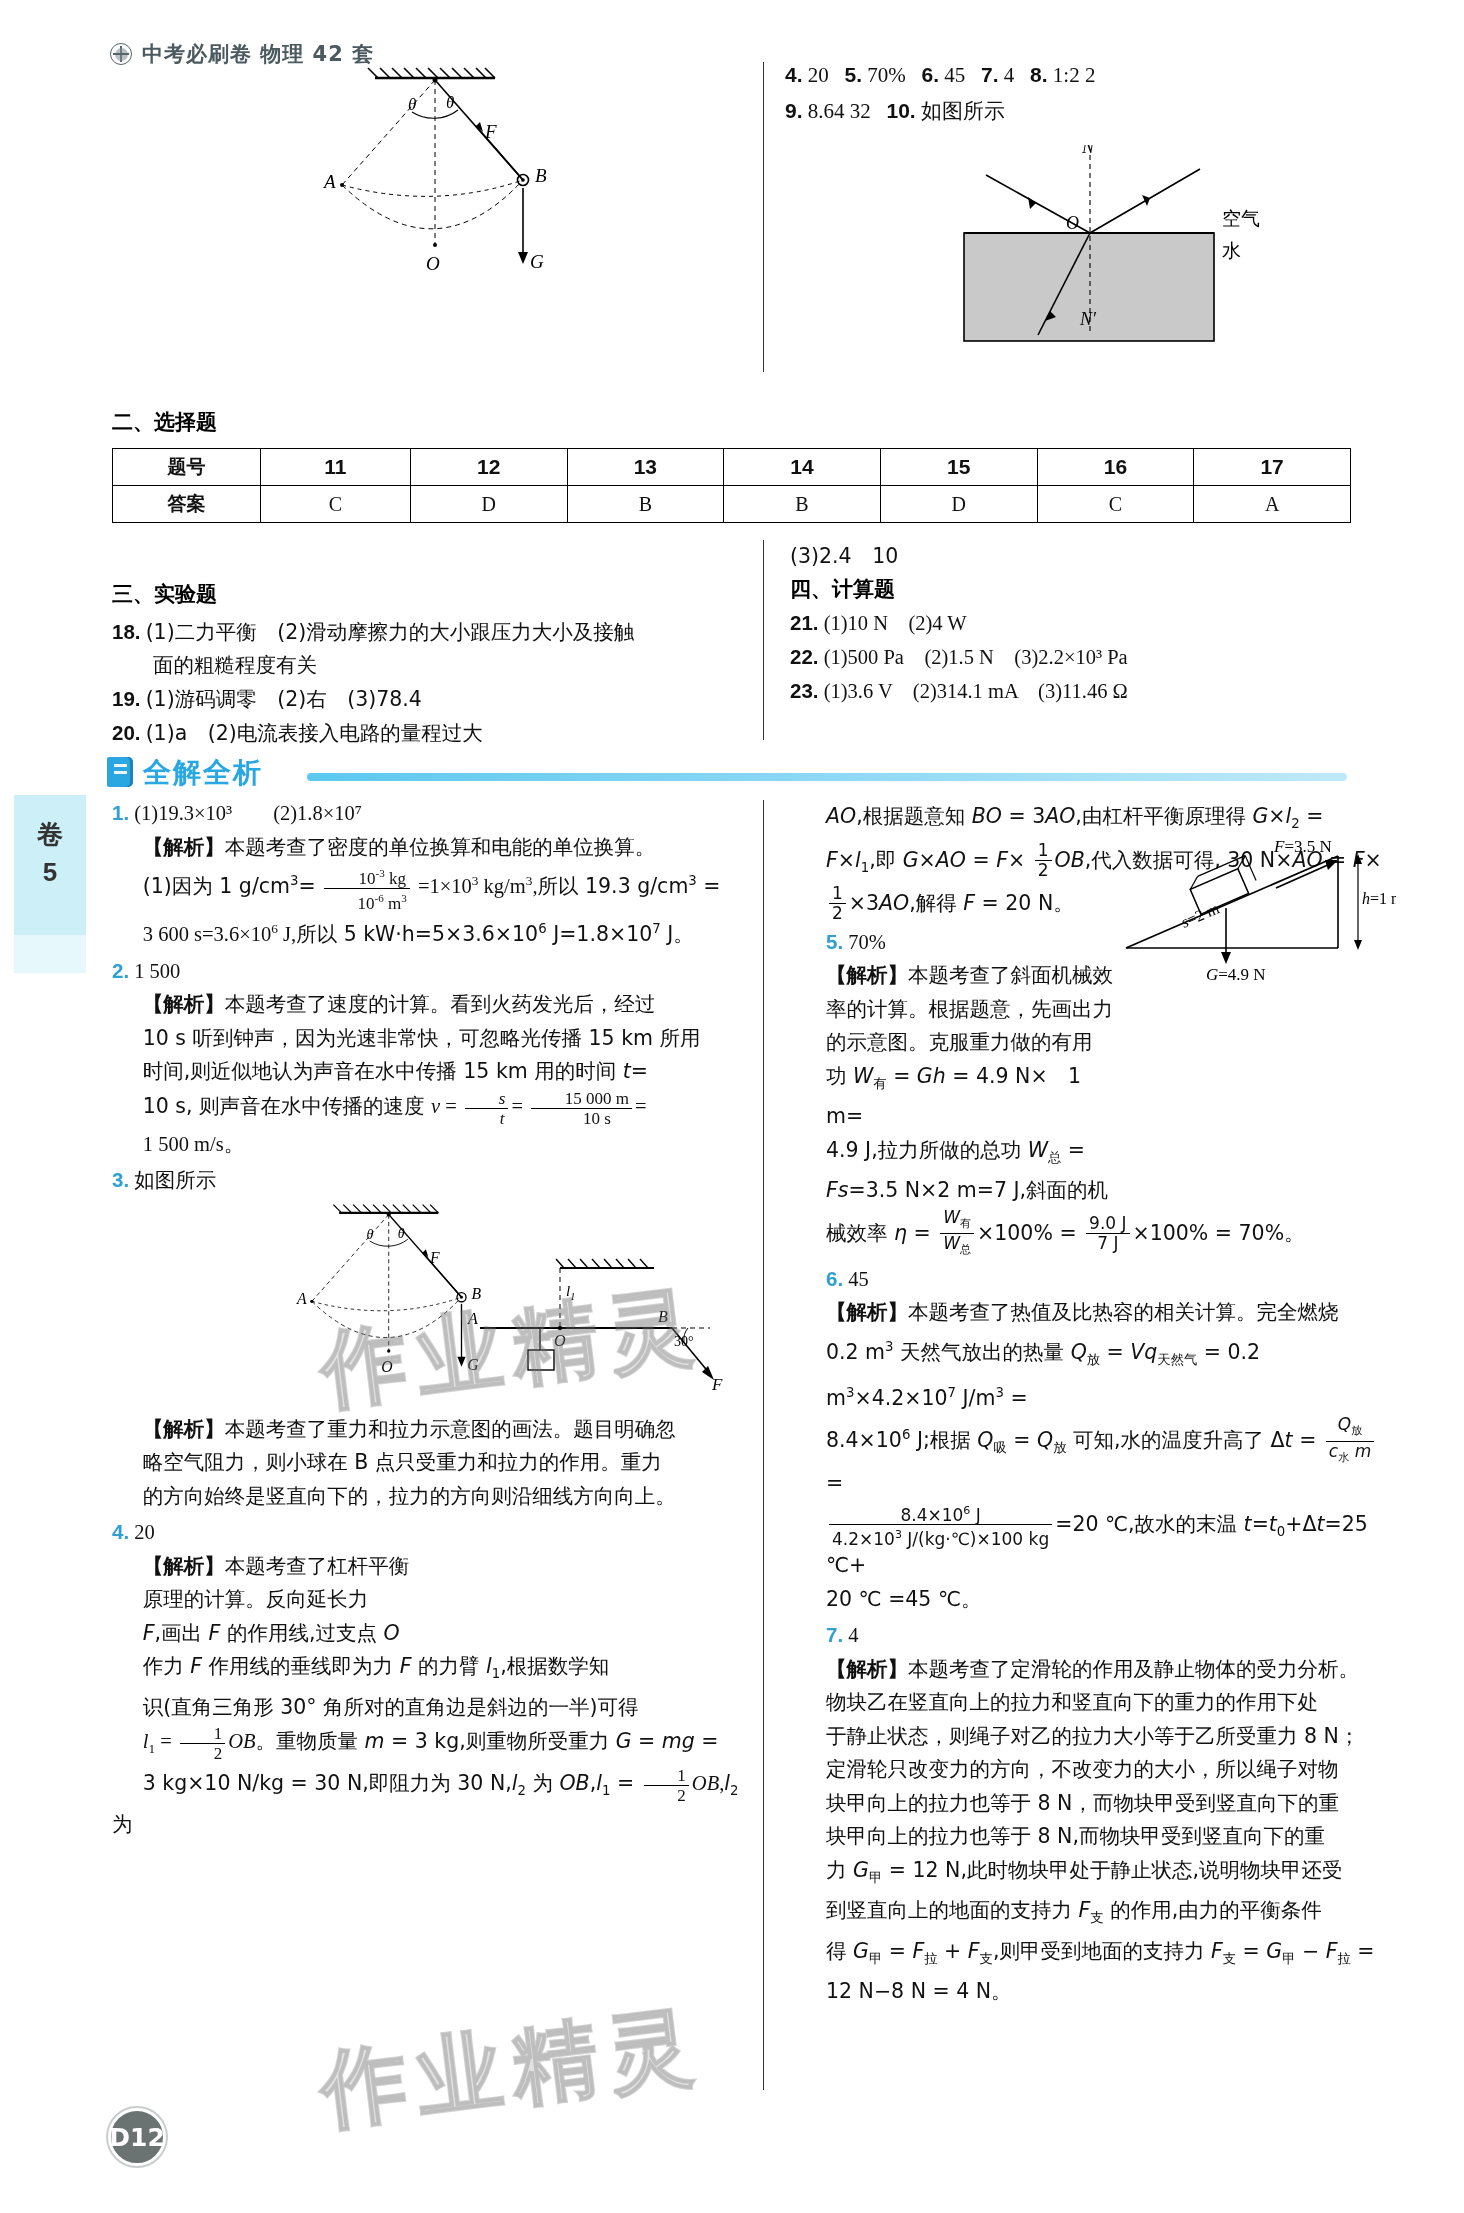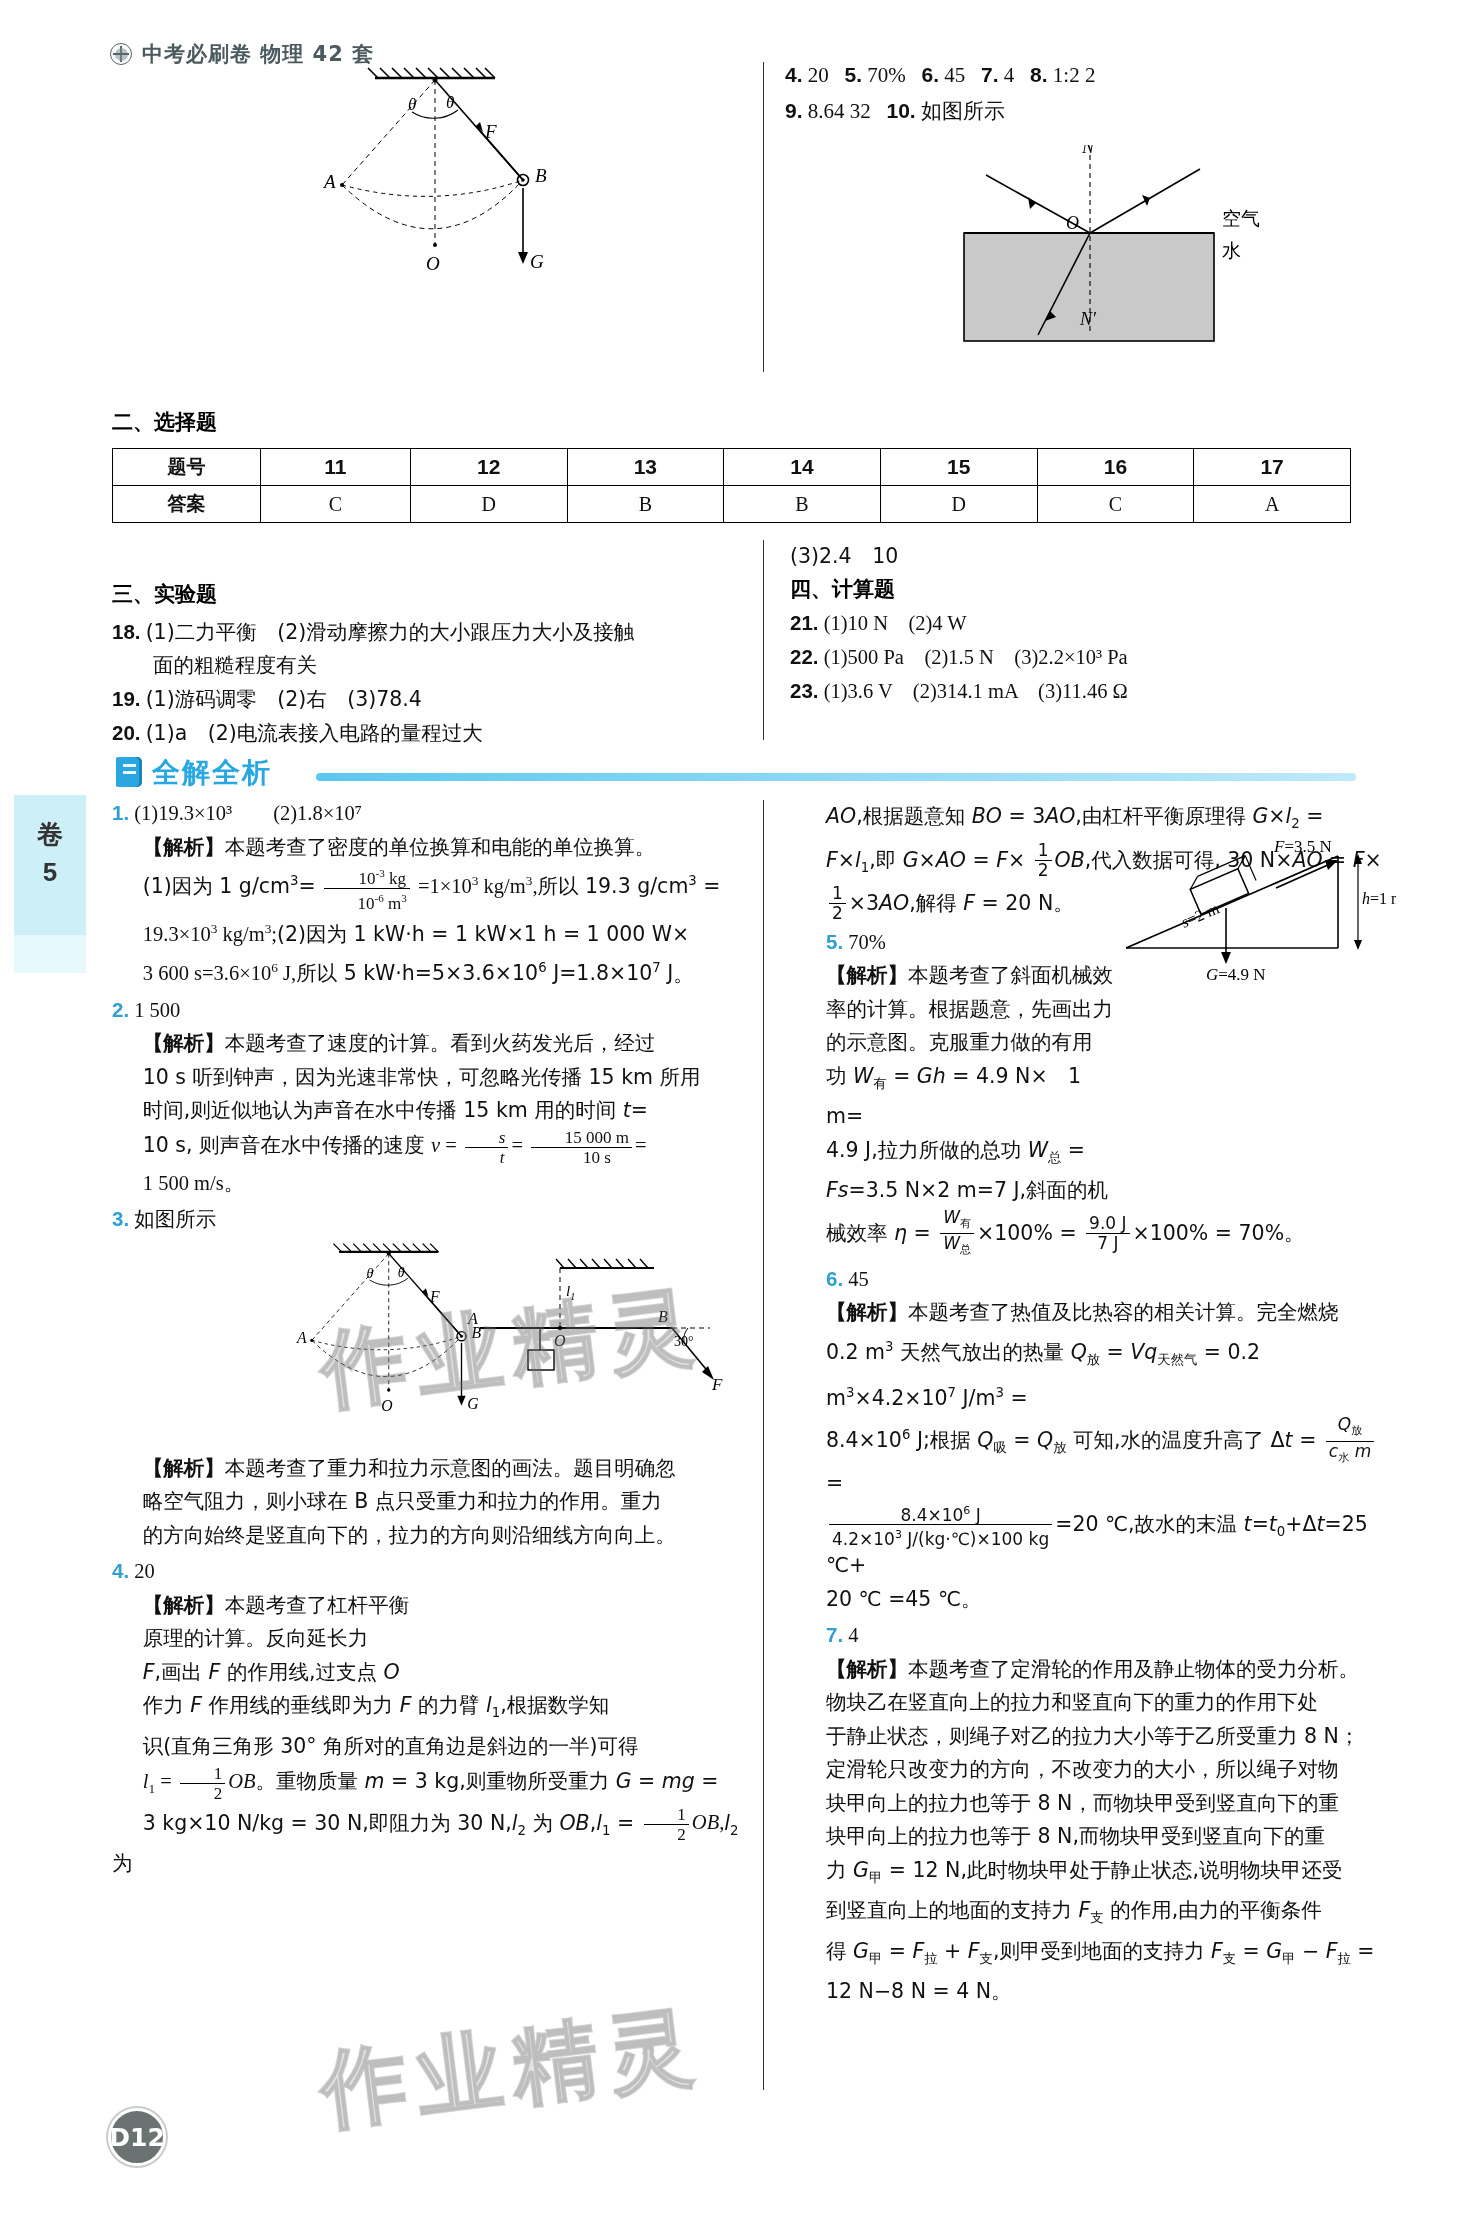--- a/index.html
+++ b/index.html
@@ -72,21 +72,21 @@
   table.ansgrid tr.qrow td.num {
     font-family:"Liberation Sans", sans-serif; font-weight:bold; font-size:21px;
   }
 
   
   .txt { font-size:20.5px; line-height:33px; }
   .txt .cn { font-family:"DejaVu Sans", sans-serif; }
   .idx { font-family:"Liberation Sans", sans-serif; font-weight:bold; }
 
   
-  .banner { position:absolute; left:116px; top:755px; width:1240px; height:40px; }
+  .banner { position:absolute; left:107px; top:755px; width:1240px; height:40px; }
   .banner .bk {
     position:absolute; left:0; top:2px; width:26px; height:30px;
     background:#2aa6e0; border-radius:2px 5px 5px 2px;
     box-shadow:inset -3px 0 0 #1b84bb;
   }
   .banner .bk:after{
     content:""; position:absolute; left:7px; top:7px; width:13px; height:3px;
     background:#eaf7fe; box-shadow:0 7px 0 #eaf7fe;
   }
   .banner .btxt {
@@ -353,23 +353,20 @@
         <span>(1)19.3×10³　　(2)1.8×10⁷</span>
       </div>
       <div style="text-indent:1.5em;">
         <span class="jx">【解析】</span><span class="cn">本题考查了密度的单位换算和电能的单位换算。</span>
       </div>
 
       <div style="text-indent:1.5em;">
         <span class="cn">(1)因为 1 g/cm<sup>3</sup>=</span>
         <span class="frac"><span class="n">10<sup>-3</sup> kg</span><span class="d">10<sup>-6</sup> m<sup>3</sup></span></span>
         <span>=1×10<sup>3</sup> kg/m<sup>3</sup>,</span><span class="cn">所以 19.3 g/cm<sup>3</sup> =</span>
-      </div>
-      <div style="text-indent:1.5em;">
-        <span>19.3×10<sup>3</sup> kg/m<sup>3</sup>;</span><span class="cn">(2)因为 1 kW·h = 1 kW×1 h = 1 000 W×</span>
       </div>
       <div style="text-indent:1.5em;">
         <span>3 600 s=3.6×10<sup>6</sup> J,</span><span class="cn">所以 5 kW·h=5×3.6×10<sup>6</sup> J=1.8×10<sup>7</sup> J</span><span class="cn">。</span>
       </div>
     </div>
 
     <div style="margin-bottom:2px;">
       <div>
         <span class="num">2.</span>
         <span>1 500</span>

